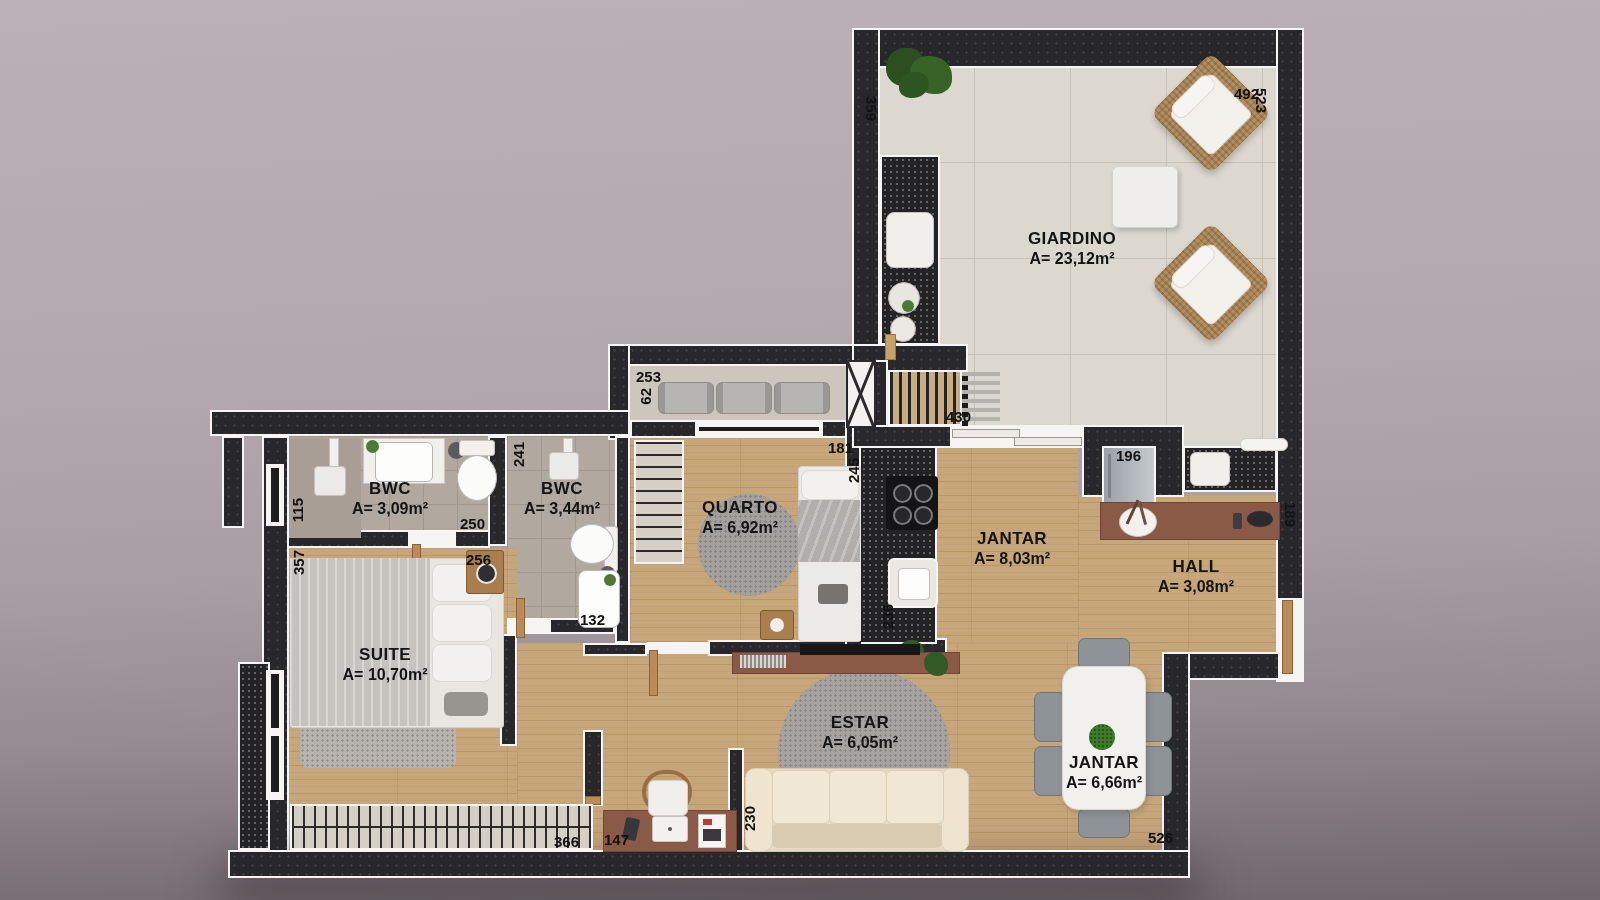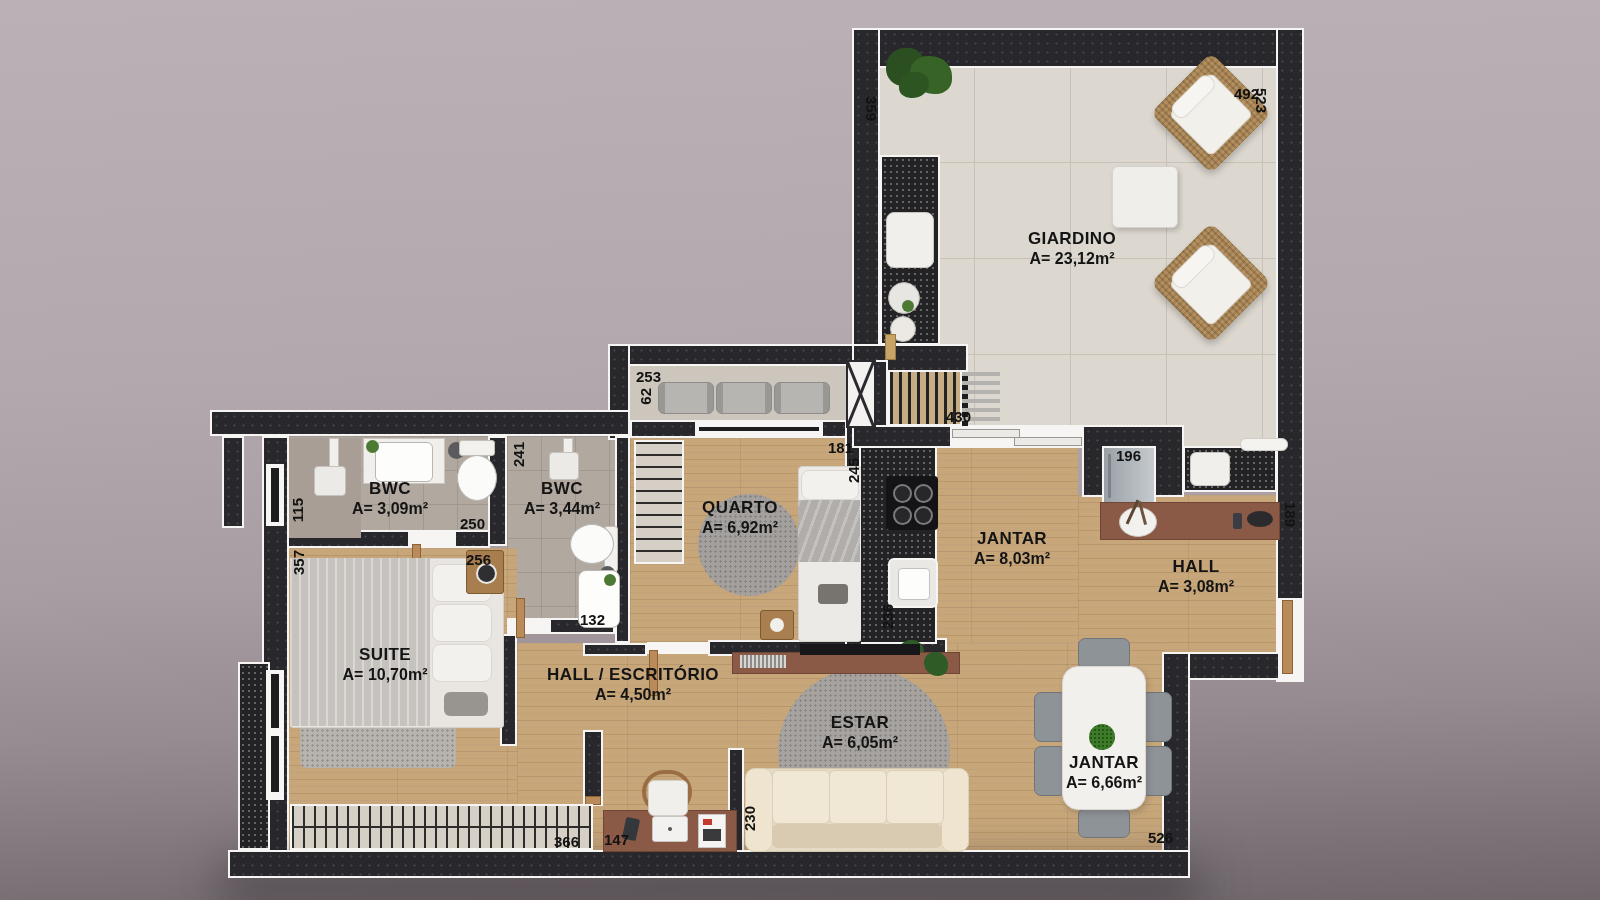--- a/index.html
+++ b/index.html
@@ -257,24 +257,20 @@
     <div class="ar">A= 8,03m²</div>
   </div>
   <div class="room-label" style="left:1196px;top:556px;">
     <div class="nm">HALL</div>
     <div class="ar">A= 3,08m²</div>
   </div>
   <div class="room-label" style="left:385px;top:644px;">
     <div class="nm">SUITE</div>
     <div class="ar">A= 10,70m²</div>
   </div>
-  <div class="room-label" style="left:633px;top:664px;">
-    <div class="nm">HALL / ESCRITÓRIO</div>
-    <div class="ar">A= 4,50m²</div>
-  </div>
   <div class="room-label" style="left:860px;top:712px;">
     <div class="nm">ESTAR</div>
     <div class="ar">A= 6,05m²</div>
   </div>
   <div class="room-label" style="left:1104px;top:752px;">
     <div class="nm">JANTAR</div>
     <div class="ar">A= 6,66m²</div>
   </div>
 
   <div class="dim" style="left:1234px;top:86px;">492</div>

